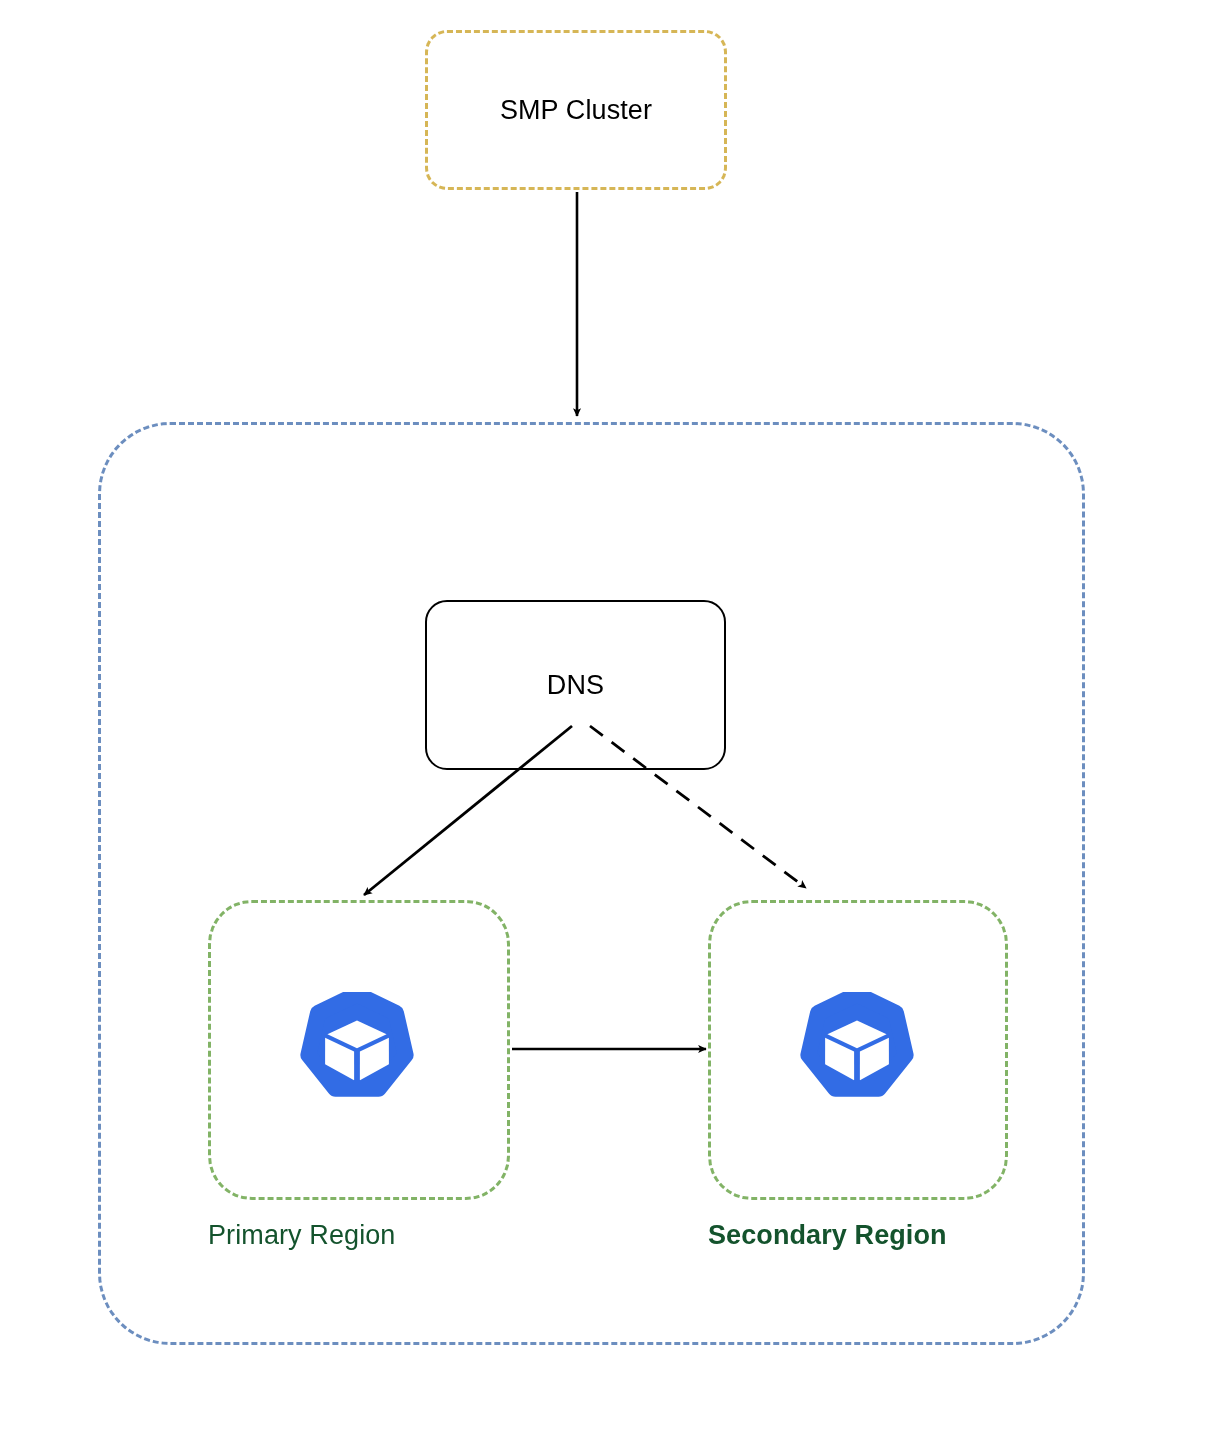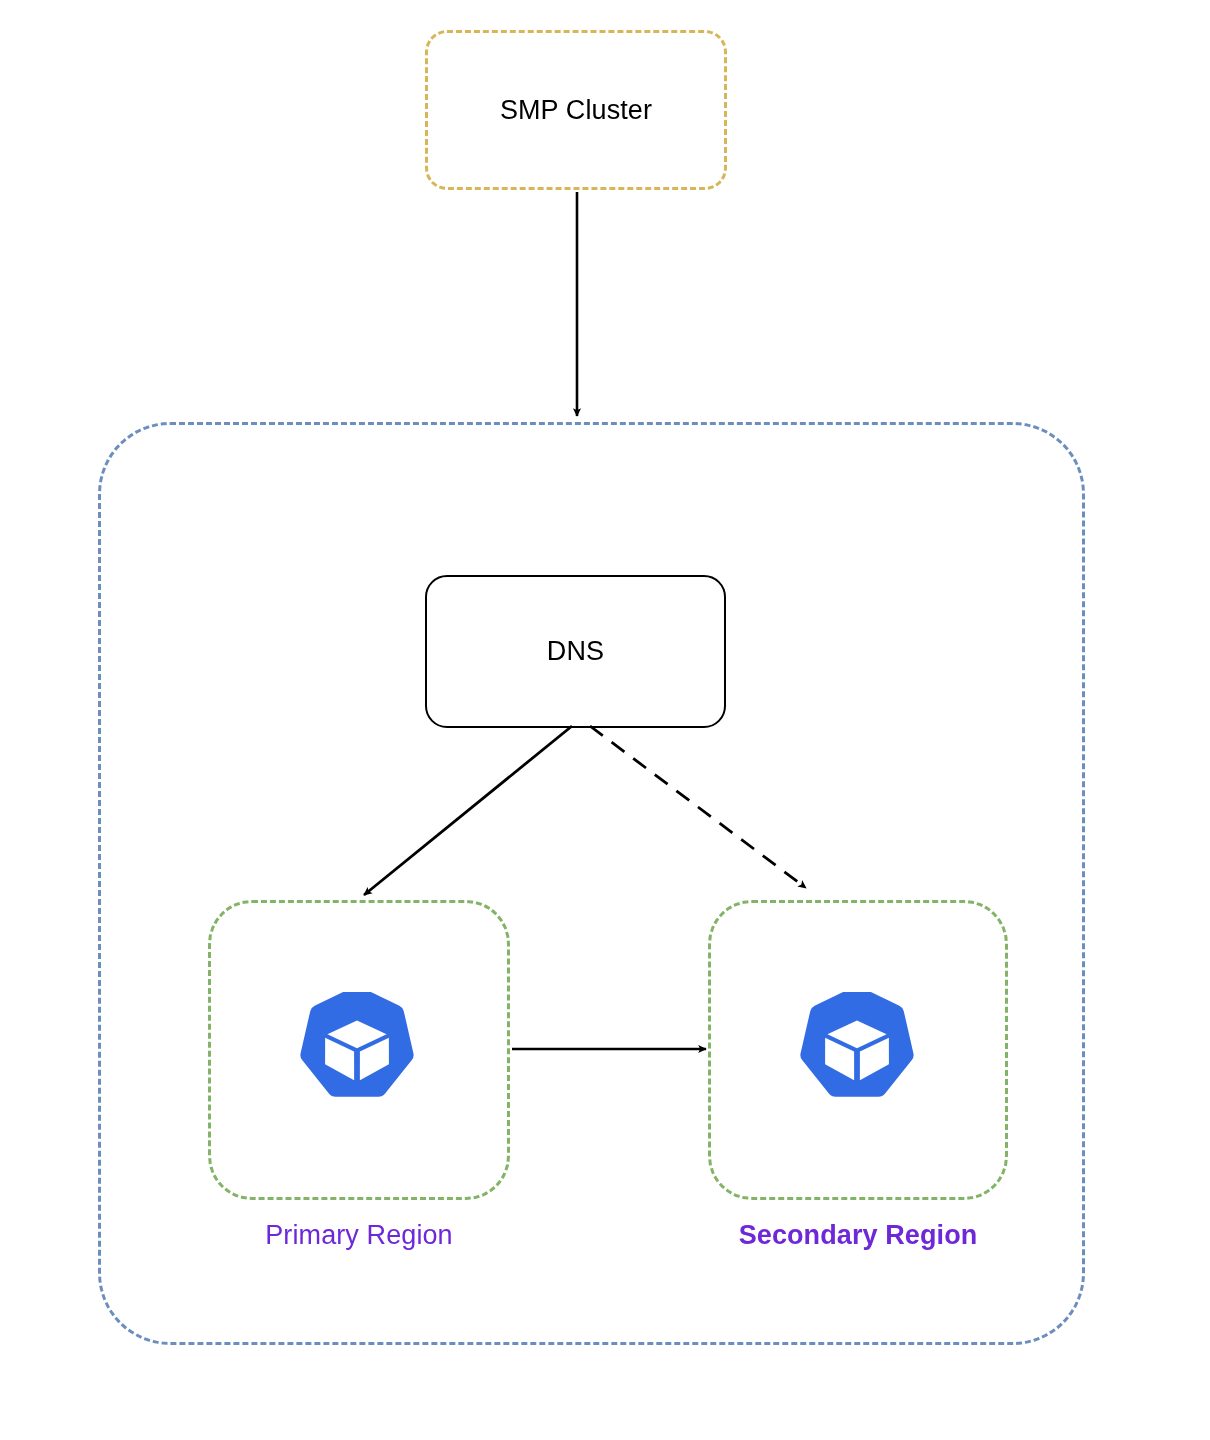--- a/index.html
+++ b/index.html
@@ -55,23 +55,23 @@
     width: 987px;
     height: 923px;
     border: 3px dashed #6c8ebf;
     border-radius: 72px;
     background: transparent;
   }
 
   
   #dns-node {
     left: 425px;
-    top: 575px;
+    top: 600px;
     width: 301px;
-    height: 153px;
+    height: 170px;
     border: 2.6px solid #000000;
     border-radius: 22px;
   }
 
   
   .region-box {
     border: 3px dashed #82b366;
     border-radius: 44px;
     background: transparent;
   }
@@ -85,22 +85,21 @@
     left: 708px;
     top: 900px;
     width: 300px;
     height: 300px;
   }
 
   
   .region-caption {
     position: absolute;
     font-size: 27px;
-    color: #6d28d9;
-    text-align: center;
+    color: #14532d;
     white-space: nowrap;
     letter-spacing: 0.1px;
   }
   #caption-primary {
     left: 208px;
     top: 1220px;
     width: 302px;
   }
   #caption-secondary {
     left: 708px;

